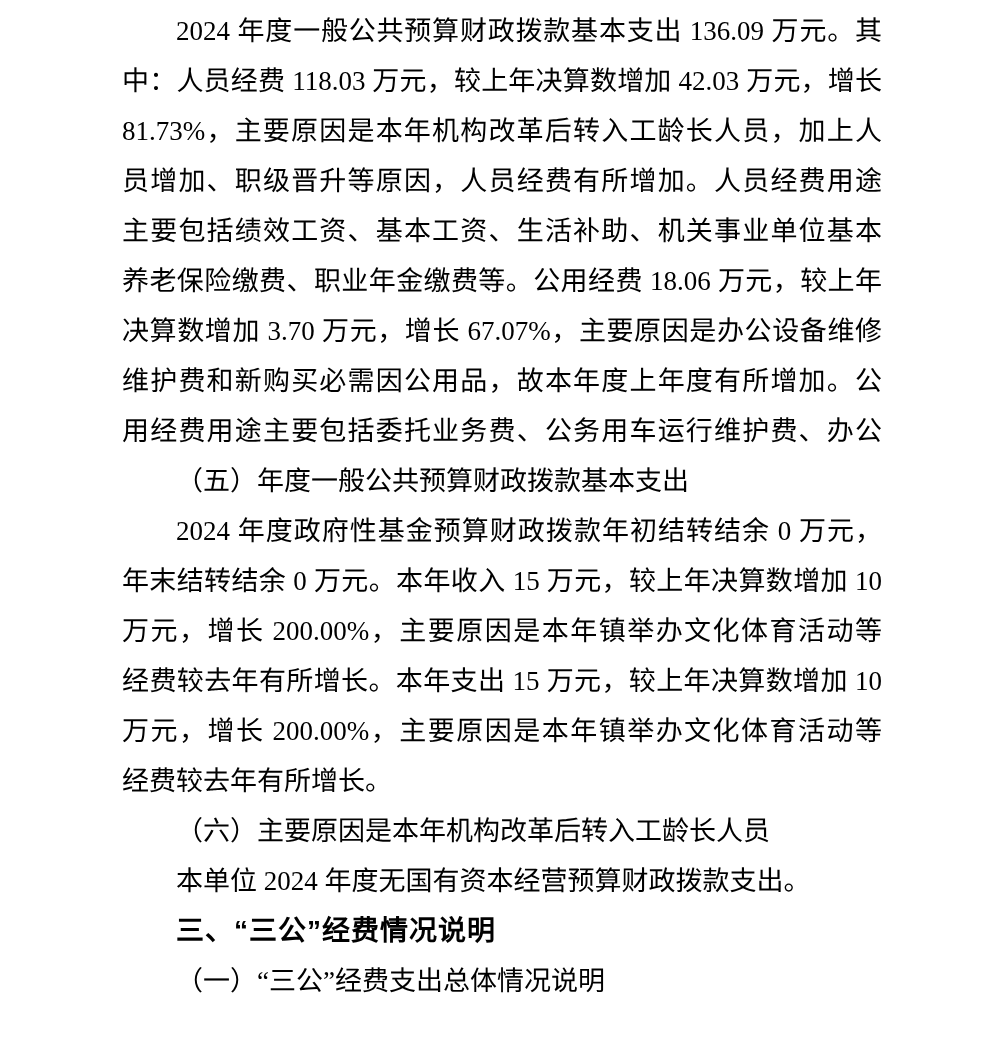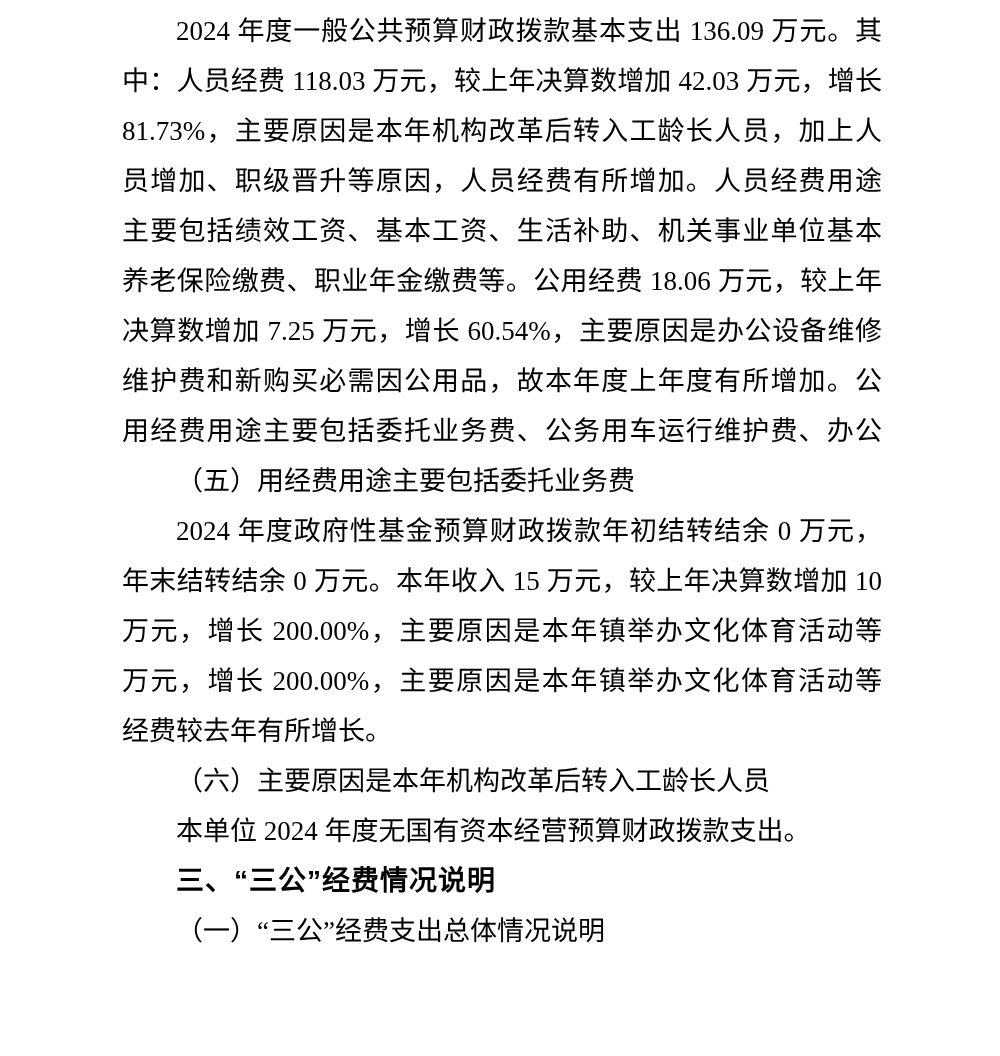--- a/index.html
+++ b/index.html
@@ -52,27 +52,28 @@
 <body>
 
 <div class="page">
   <div id="doc" class="doc">
       <div class="line body indent fill">2024 年度一般公共预算财政拨款基本支出 136.09 万元。其</div>
       <div class="line body fill">中：人员经费 118.03 万元，较上年决算数增加 42.03 万元，增长</div>
       <div class="line body fill">81.73%，主要原因是本年机构改革后转入工龄长人员，加上人</div>
       <div class="line body fill">员增加、职级晋升等原因，人员经费有所增加。人员经费用途</div>
       <div class="line body fill">主要包括绩效工资、基本工资、生活补助、机关事业单位基本</div>
       <div class="line body fill">养老保险缴费、职业年金缴费等。公用经费 18.06 万元，较上年</div>
-      <div class="line body fill">决算数增加 7.25 万元，增长 60.54%，主要原因是办公设备维修</div>
+      <div class="line body fill">决算数增加 3.70 万元，增长 67.07%，主要原因是办公设备维修</div>
       <div class="line body fill">维护费和新购买必需因公用品，故本年度上年度有所增加。公</div>
       <div class="line body fill">用经费用途主要包括委托业务费、公务用车运行维护费、办公</div>
-      <div class="line subheading indent">（五）用经费用途主要包括委托业务费</div>
+      <div class="line subheading indent">（五）年度一般公共预算财政拨款基本支出</div>
       <div class="line body indent fill">2024 年度政府性基金预算财政拨款年初结转结余 0 万元，</div>
       <div class="line body fill">年末结转结余 0 万元。本年收入 15 万元，较上年决算数增加 10</div>
       <div class="line body fill">万元，增长 200.00%，主要原因是本年镇举办文化体育活动等</div>
+      <div class="line body fill">经费较去年有所增长。本年支出 15 万元，较上年决算数增加 10</div>
       <div class="line body fill">万元，增长 200.00%，主要原因是本年镇举办文化体育活动等</div>
       <div class="line body">经费较去年有所增长。</div>
       <div class="line subheading indent">（六）主要原因是本年机构改革后转入工龄长人员</div>
       <div class="line body indent">本单位 2024 年度无国有资本经营预算财政拨款支出。</div>
       <div class="line heading-bold indent">三、“三公”经费情况说明</div>
       <div class="line subheading indent">（一）“三公”经费支出总体情况说明</div>
     </div>
 </div>
 
 </body></html>

